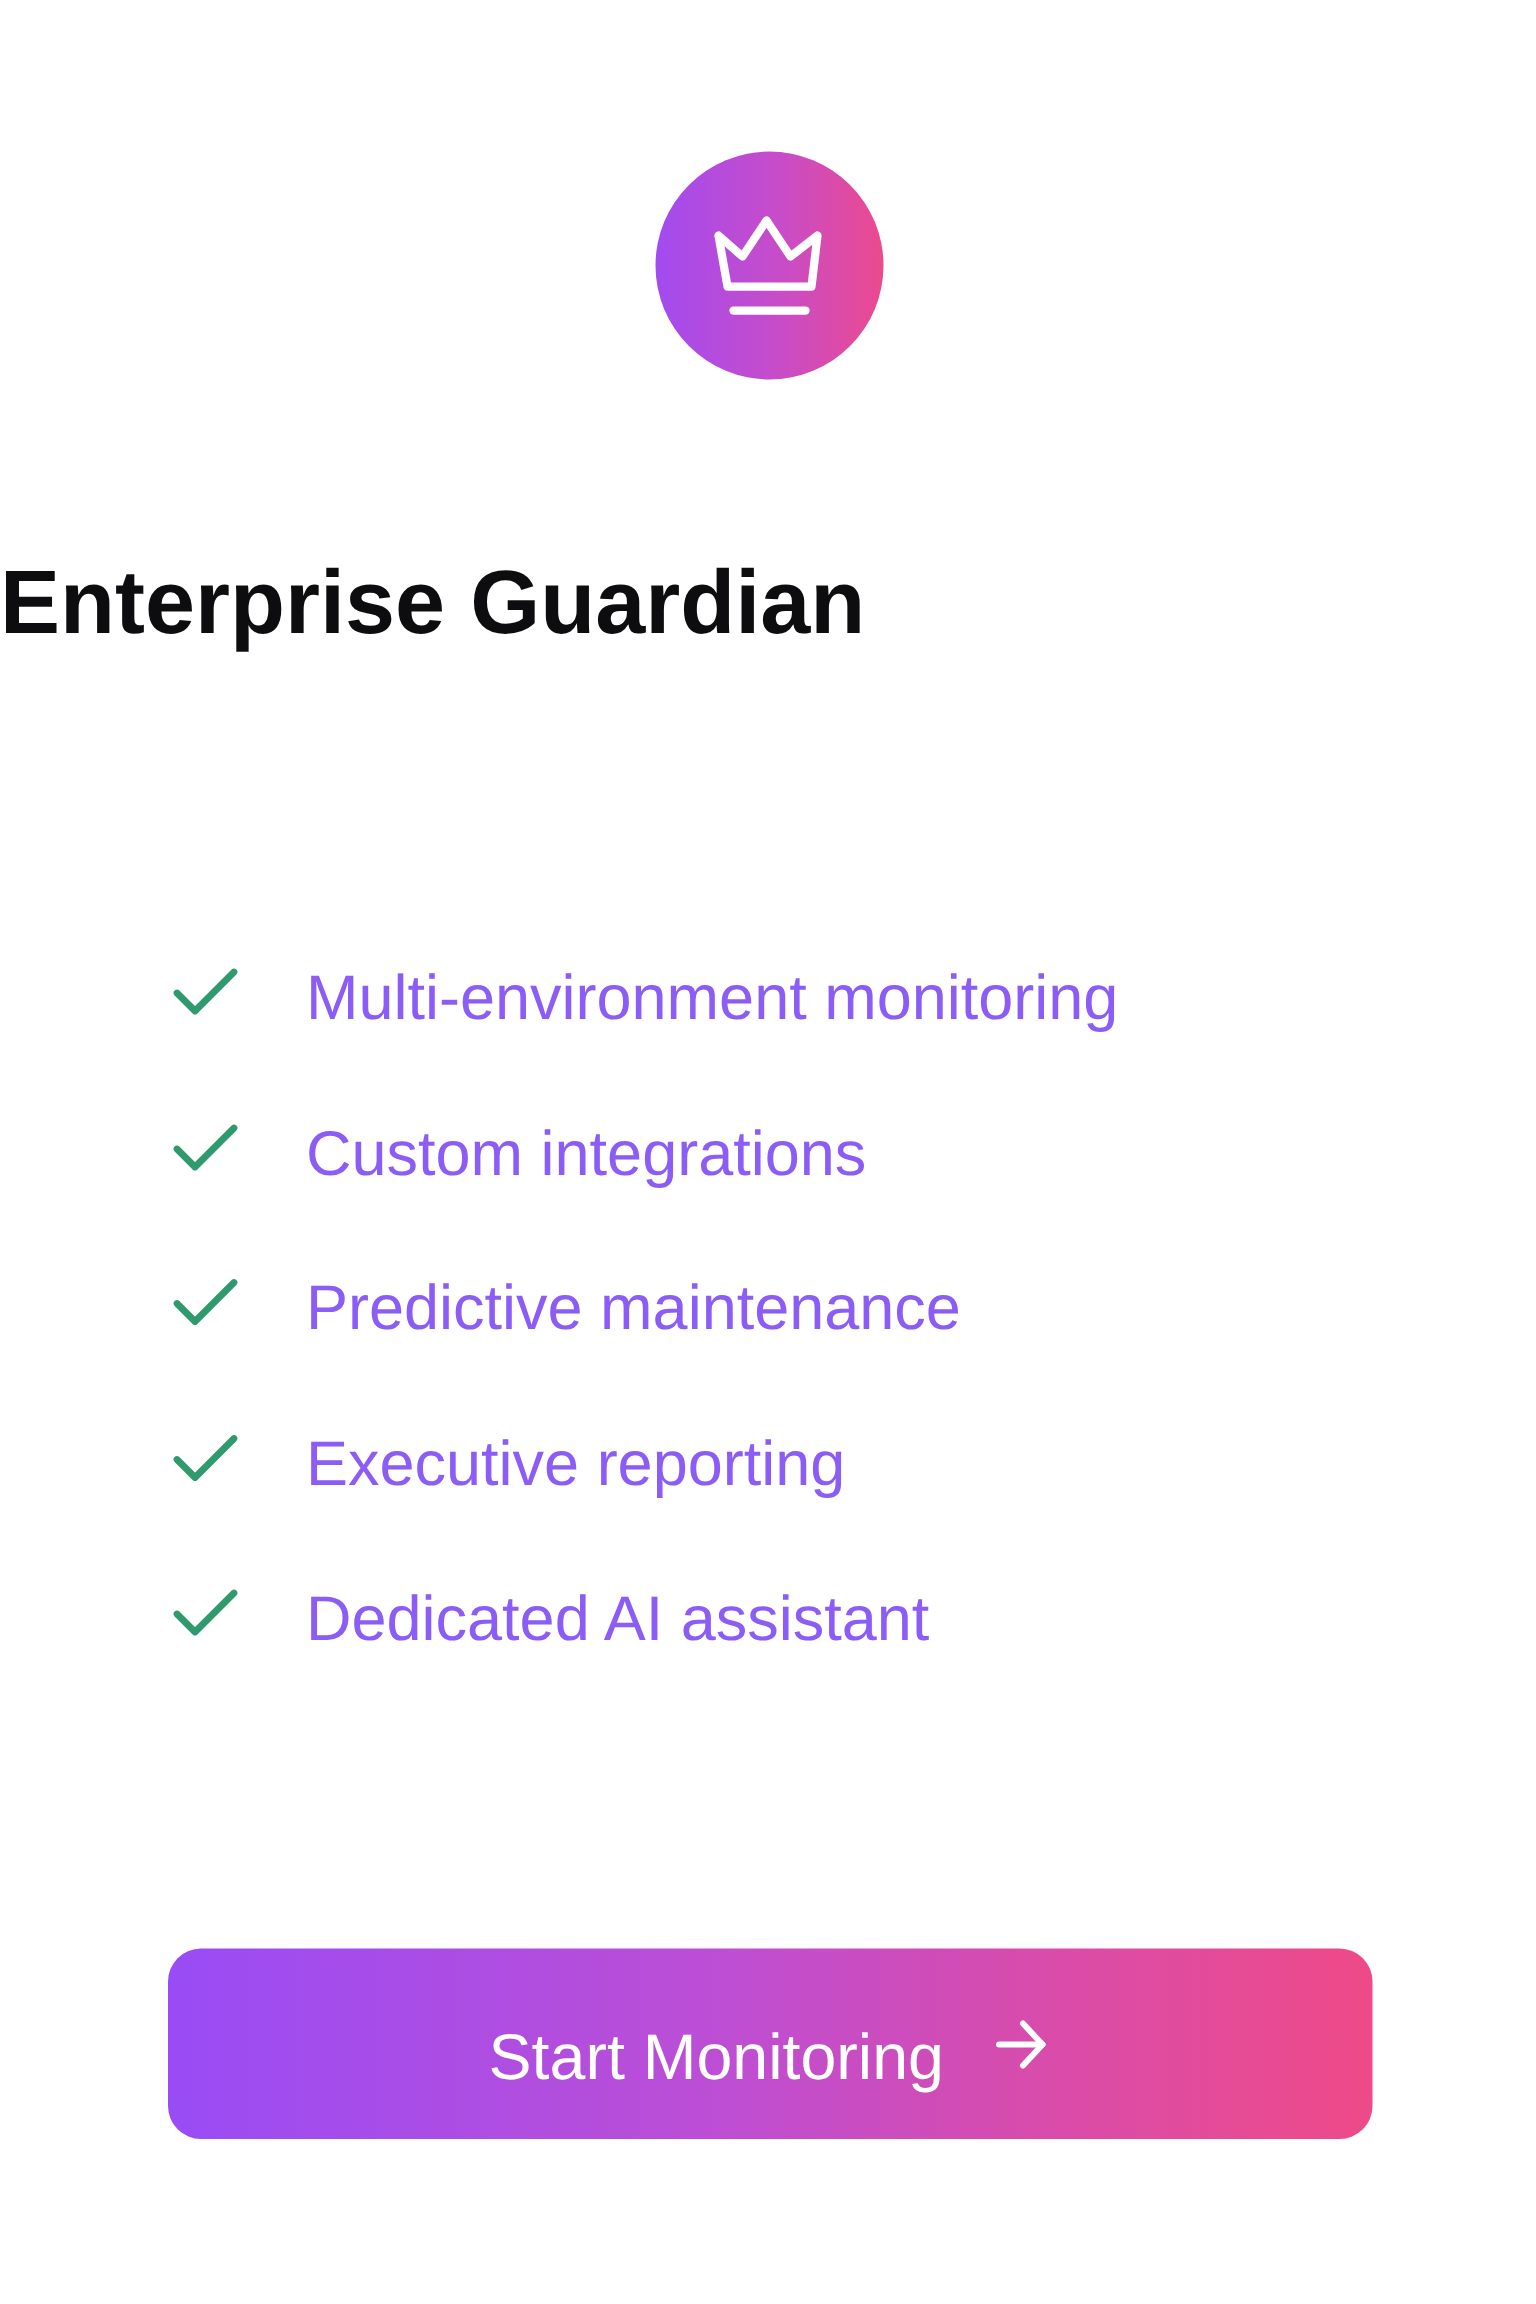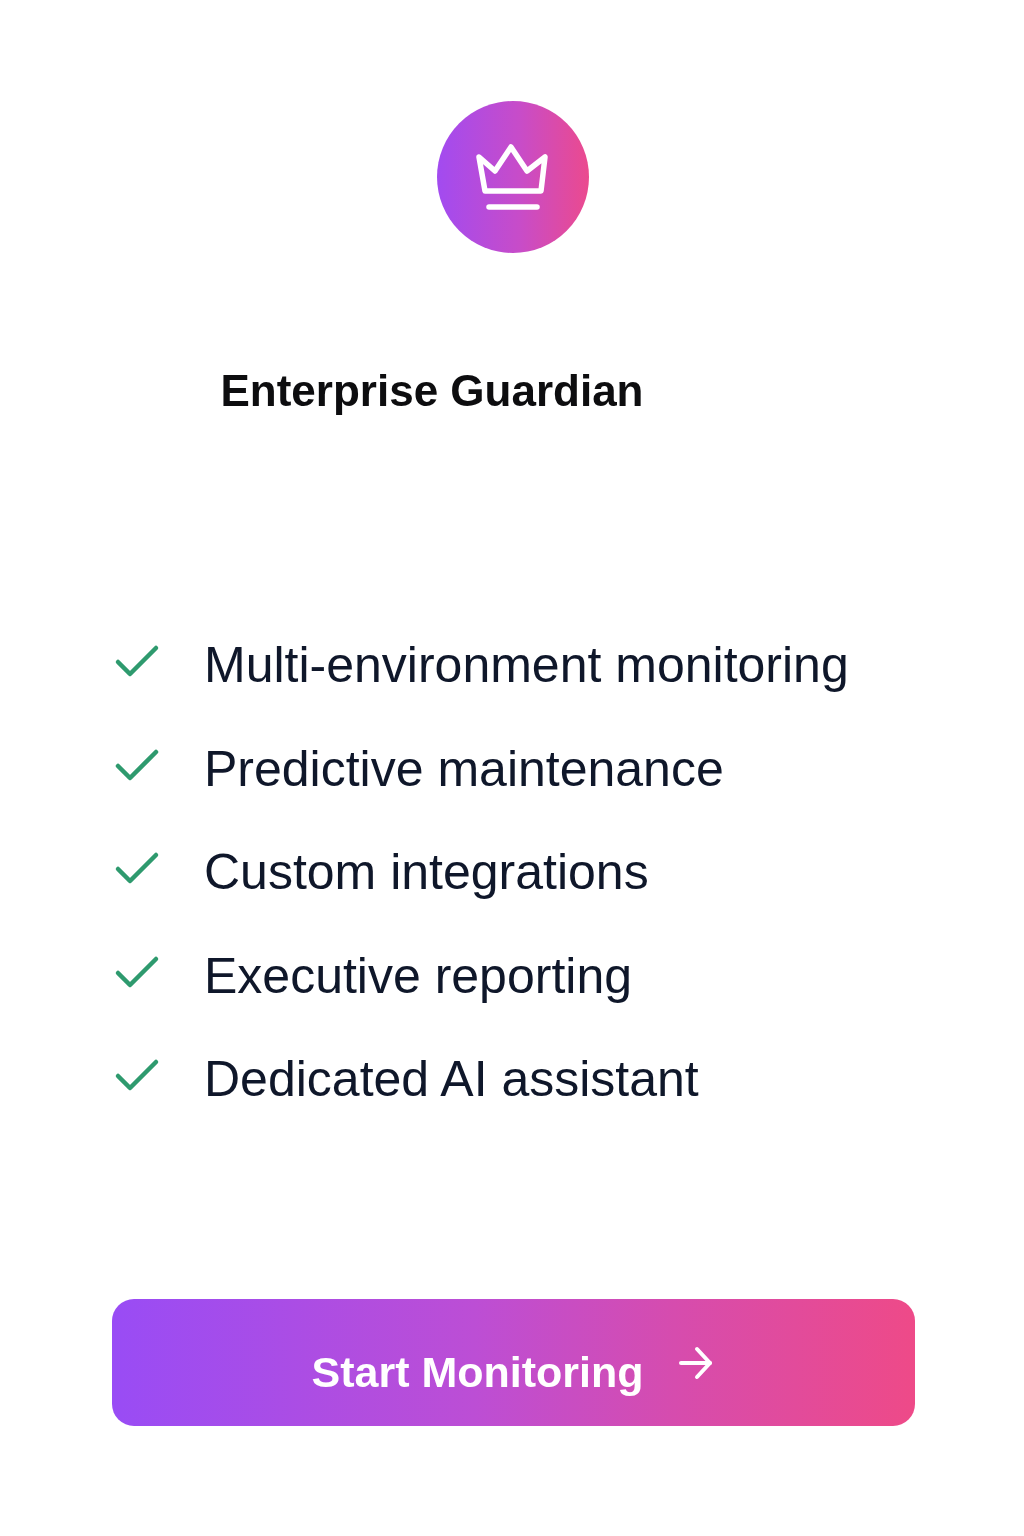--- a/index.html
+++ b/index.html
@@ -35,22 +35,22 @@
     .badge svg {
       width: 84px;
       height: 84px;
       display: block;
     }
     .title {
       position: absolute;
       left: 0;
       top: 322px;
       width: 864px;
-      text-align: center;
-      font-size: 44px;
+      text-align: left;
+      font-size: 60px;
       font-weight: 700;
       color: #0d0d0f;
       letter-spacing: 0px;
       line-height: 80px;
     }
     .features {
       position: absolute;
       left: 113px;
       top: 632px;
       margin: 0;
@@ -69,22 +69,22 @@
       margin-top: 10px;
       flex: 0 0 48px;
     }
     .feature .check svg {
       width: 48px;
       height: 40px;
       display: block;
     }
     .feature .label {
       margin-left: 43px;
-      font-size: 50px;
-      color: #0f172a;
+      font-size: 42px;
+      color: #8b5cf6;
       line-height: 66px;
       white-space: nowrap;
     }
     .cta {
       position: absolute;
       left: 112px;
       top: 1299px;
       width: 803px;
       height: 127px;
       border-radius: 22px;
@@ -92,21 +92,21 @@
       background: linear-gradient(90deg, #994CF5 0%, #BC4ED5 45%, #D64CAE 70%, #EE4A88 100%);
       display: flex;
       align-items: center;
       justify-content: center;
       cursor: pointer;
       padding: 0;
     }
     .cta .cta-label {
       font-family: "Liberation Sans", "DejaVu Sans", sans-serif;
       font-size: 43px;
-      font-weight: 700;
+      font-weight: 400;
       color: #ffffff;
       line-height: 1;
       margin-left: 0px;
       margin-top: 20px;
     }
     .cta .cta-arrow {
       margin-left: 32px;
       width: 40px;
       height: 40px;
       display: block;
@@ -139,29 +139,29 @@
           </svg>
       </span>
       <span class="label">Multi-environment monitoring</span>
     </li>
     <li class="feature">
       <span class="check">
         <svg viewBox="0 0 48 40" fill="none" stroke="#2E9A6E" stroke-width="4.5" stroke-linecap="round" stroke-linejoin="round">
             <polyline points="5,20 17,32 43,6"></polyline>
           </svg>
       </span>
-      <span class="label">Predictive maintenance</span>
+      <span class="label">Custom integrations</span>
     </li>
     <li class="feature">
       <span class="check">
         <svg viewBox="0 0 48 40" fill="none" stroke="#2E9A6E" stroke-width="4.5" stroke-linecap="round" stroke-linejoin="round">
             <polyline points="5,20 17,32 43,6"></polyline>
           </svg>
       </span>
-      <span class="label">Custom integrations</span>
+      <span class="label">Predictive maintenance</span>
     </li>
     <li class="feature">
       <span class="check">
         <svg viewBox="0 0 48 40" fill="none" stroke="#2E9A6E" stroke-width="4.5" stroke-linecap="round" stroke-linejoin="round">
             <polyline points="5,20 17,32 43,6"></polyline>
           </svg>
       </span>
       <span class="label">Executive reporting</span>
     </li>
     <li class="feature">

